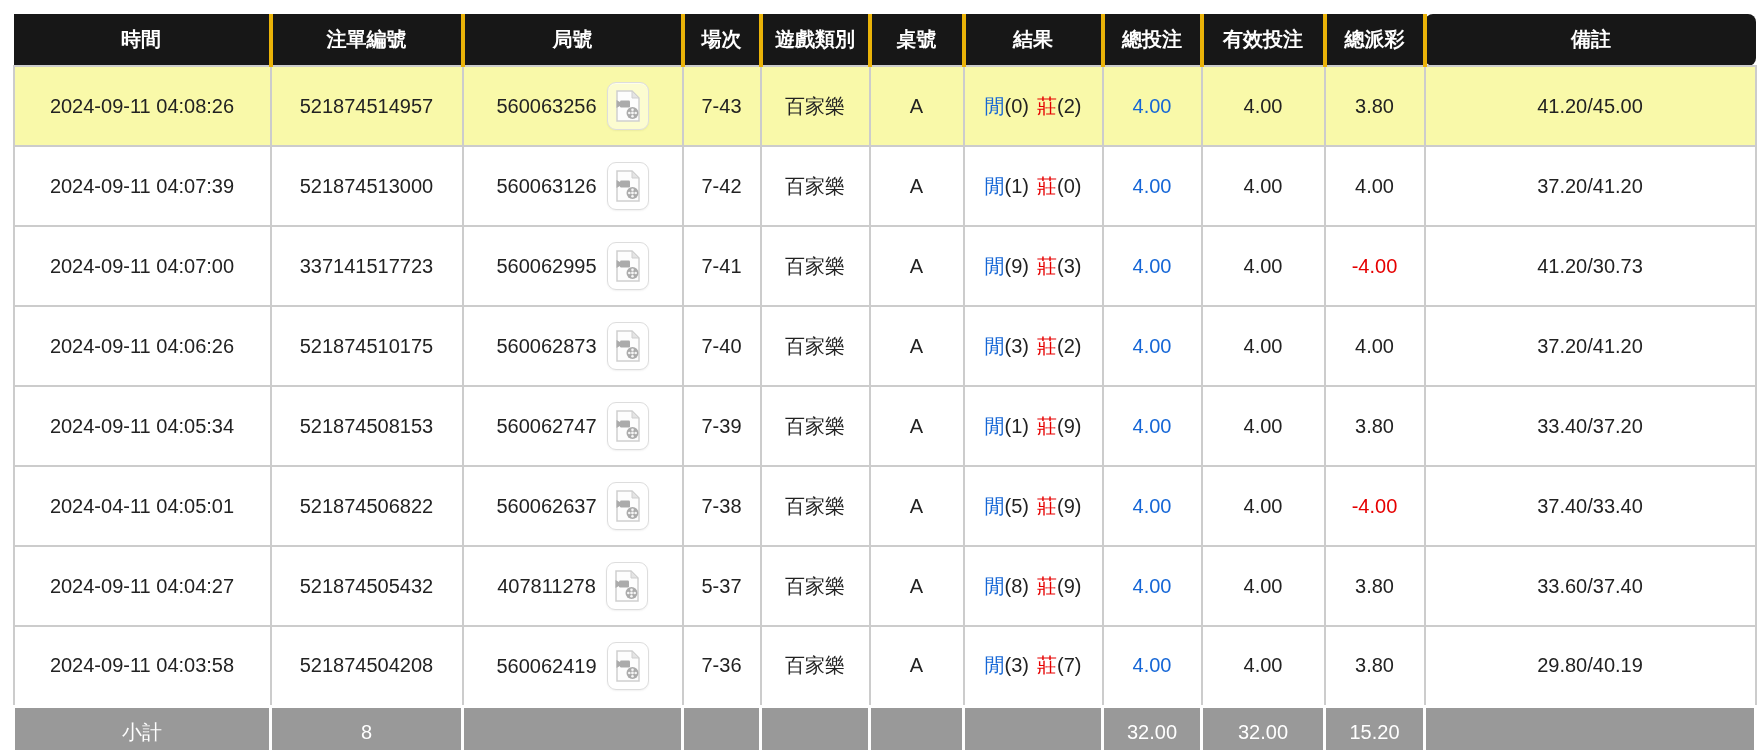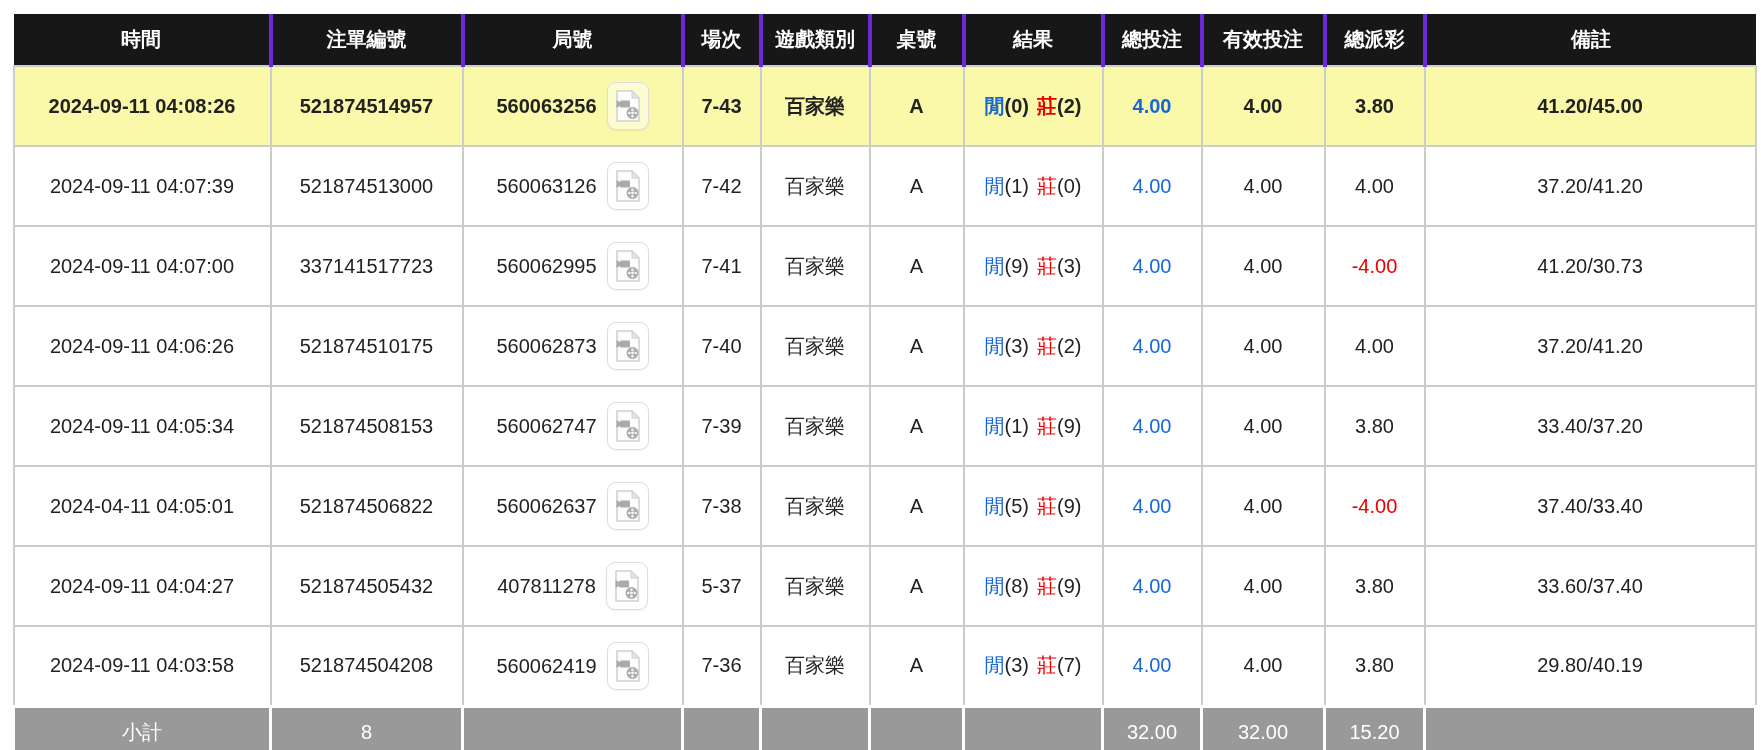--- a/index.html
+++ b/index.html
@@ -15,36 +15,36 @@
     width: 1742px;
     margin: 14px 0 0 12px;
   }
   thead th {
     background: var(--header-bg, #171717);
     color: #ffffff;
     font-weight: bold;
     font-size: 20px;
     height: 52px;
     border-left: 4px solid #ffffff;
-    border-right: 4px solid #6d28d9;
+    border-right: 4px solid #eab308;
     text-align: center;
     vertical-align: middle;
   }
   thead th:first-child { border-left: none; }
-  thead th:last-child  { border-right: none; }
+  thead th:last-child  { border-right: none; border-radius: 8px; }
   tbody td {
     background: #ffffff;
     border: 2px solid #cccccc;
     height: 80px;
     text-align: center;
     vertical-align: middle;
     font-size: 20px;
     color: #222222;
   }
-  tbody tr.hl td { background: var(--hl, #f9f9a9); font-weight: bold; }
+  tbody tr.hl td { background: var(--hl, #f9f9a9); }
   .blue { color: var(--blue, #1566d6); }
   .neg  { color: var(--red, #e60000); margin-top: 24px; }
   .p-label { color: var(--blue, #1566d6); }
   .b-label { color: var(--red, #e60000); }
   .result-gap { display: inline-block; width: 8px; }
   .round-num { vertical-align: middle; }
   .vid-btn {
     display: inline-flex; align-items: center; justify-content: center;
     width: 42px; height: 48px;
     border: 1px solid #dddddd; border-radius: 9px;

